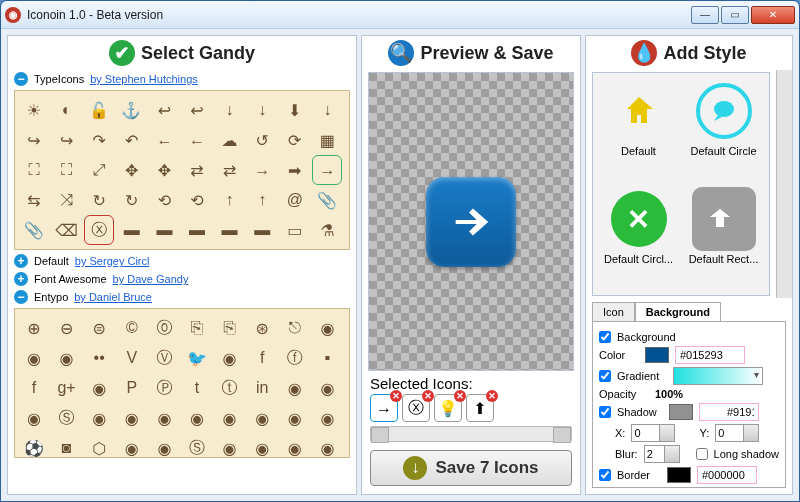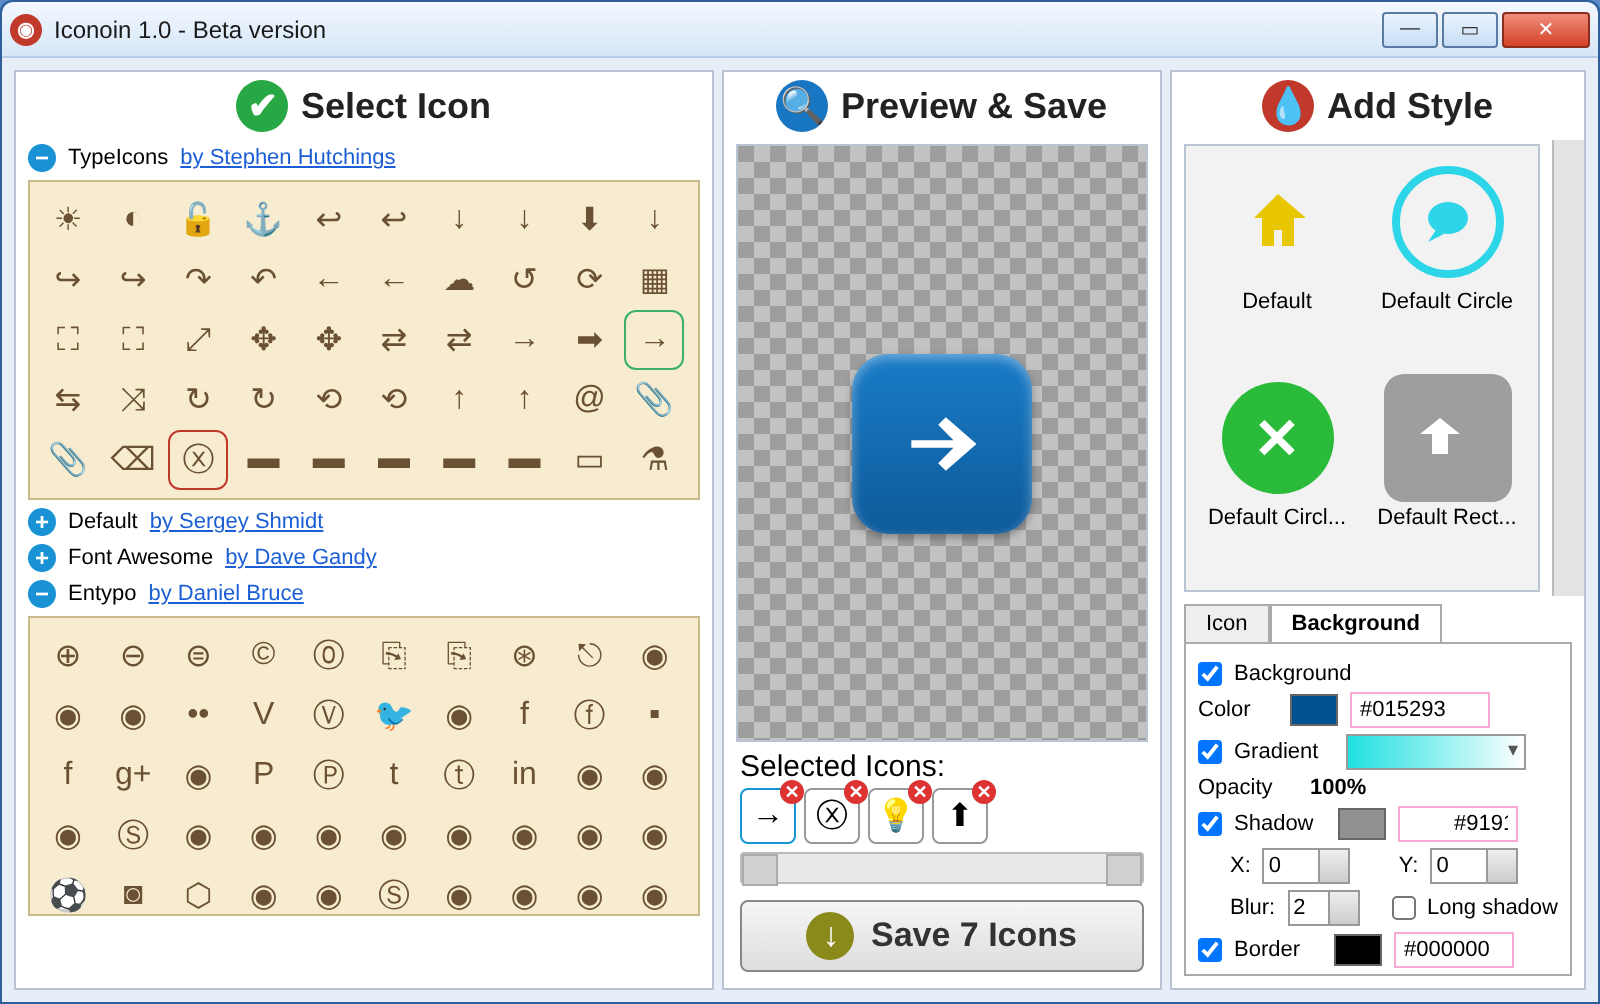--- a/index.html
+++ b/index.html
@@ -74,21 +74,21 @@
       <div class="winbtn">▭</div>
       <div class="winbtn close">✕</div>
     </div>
   </div>
 
   <div class="content">
 
     <div class="panel left">
       <div class="section-head">
         <div class="head-icon hi-green">✔</div>
-        <span>Select Icon</span>
+        <span>Select Gandy</span>
       </div>
 
       <div class="iconset">
         <div class="minus">−</div>
         <span>TypeIcons</span>
         <a href="#">by Stephen Hutchings</a>
       </div>
       <div class="icon-grid g1">
         <div class="ic">☀</div>
         <div class="ic">◐</div>
@@ -138,21 +138,21 @@
         <div class="ic">▬</div>
         <div class="ic">▬</div>
         <div class="ic">▬</div>
         <div class="ic">▭</div>
         <div class="ic">⚗</div>
       </div>
 
       <div class="iconset">
         <div class="plus">+</div>
         <span>Default</span>
-        <a href="#">by Sergey Shmidt</a>
+        <a href="#">by Sergey Circl</a>
       </div>
       <div class="iconset">
         <div class="plus">+</div>
         <span>Font Awesome</span>
         <a href="#">by Dave Gandy</a>
       </div>
       <div class="iconset">
         <div class="minus">−</div>
         <span>Entypo</span>
         <a href="#">by Daniel Bruce</a>

